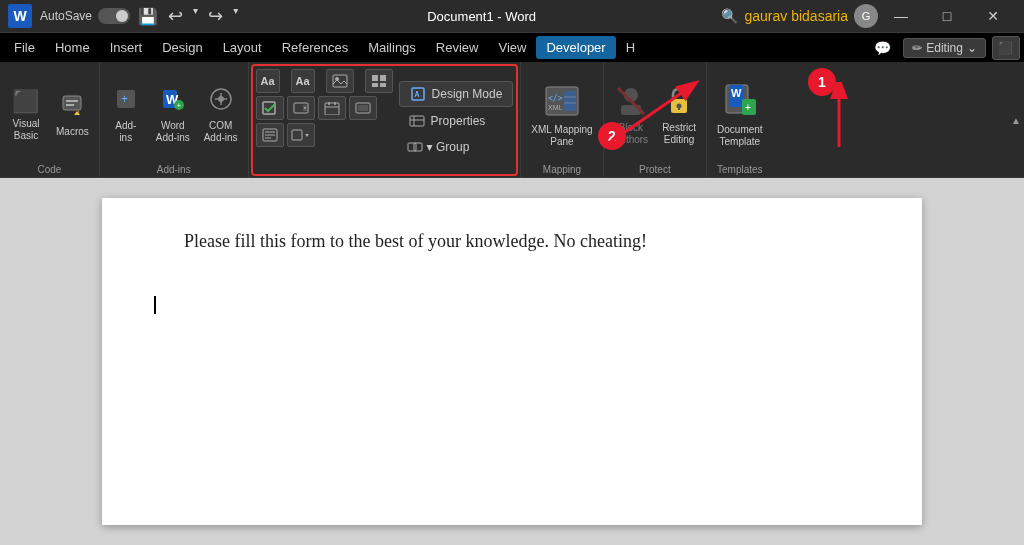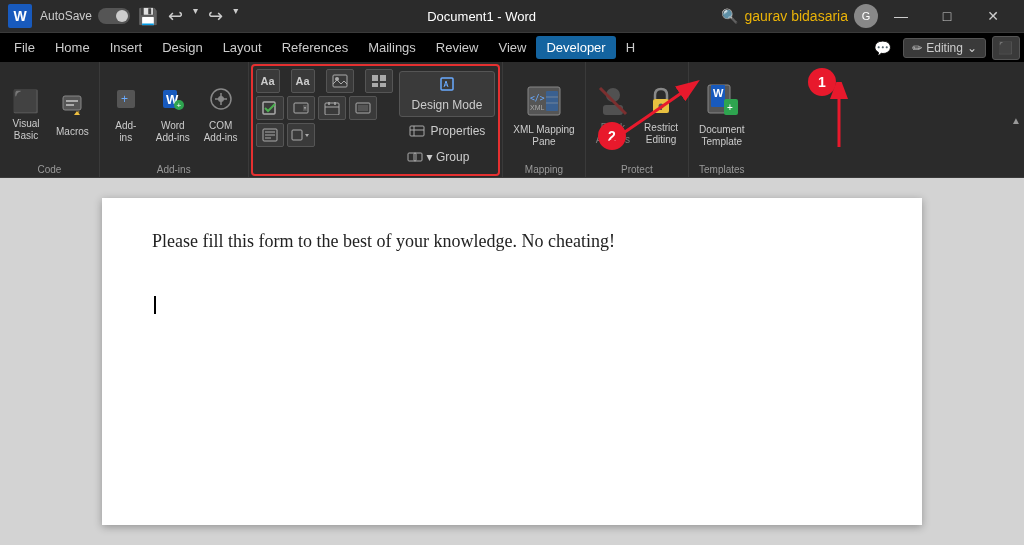--- a/index.html
+++ b/index.html
@@ -135,21 +135,20 @@
       color: #ccc; font-size: 12px; cursor: pointer;
     }
 
     
     .design-mode-btn {
       display: flex; align-items: center; gap: 6px;
       background: #3a3a3a; border: 1px solid #555;
       padding: 4px 10px; border-radius: 3px;
       color: #ccc; font-size: 12px; cursor: pointer;
       white-space: nowrap;
-      flex-direction: column;
     }
     .properties-btn {
       display: flex; align-items: center; gap: 6px;
       padding: 4px 10px; border-radius: 3px;
       color: #ccc; font-size: 12px; cursor: pointer;
       white-space: nowrap;
     }
     .group-btn {
       display: flex; align-items: center; gap: 4px;
       padding: 4px 8px; border-radius: 3px;
@@ -184,20 +183,21 @@
       box-shadow: 0 2px 8px rgba(0,0,0,0.3);
       padding: 30px 50px;
       position: relative;
     }
     .document-text {
       font-size: 18px;
       color: #222;
       font-family: 'Times New Roman', serif;
       font-weight: normal;
       line-height: 1.5;
+      margin-left: 32px;
     }
     .cursor {
       display: inline-block;
       width: 2px; height: 18px;
       background: #000;
       margin-left: 2px;
       vertical-align: middle;
     }
 
     

